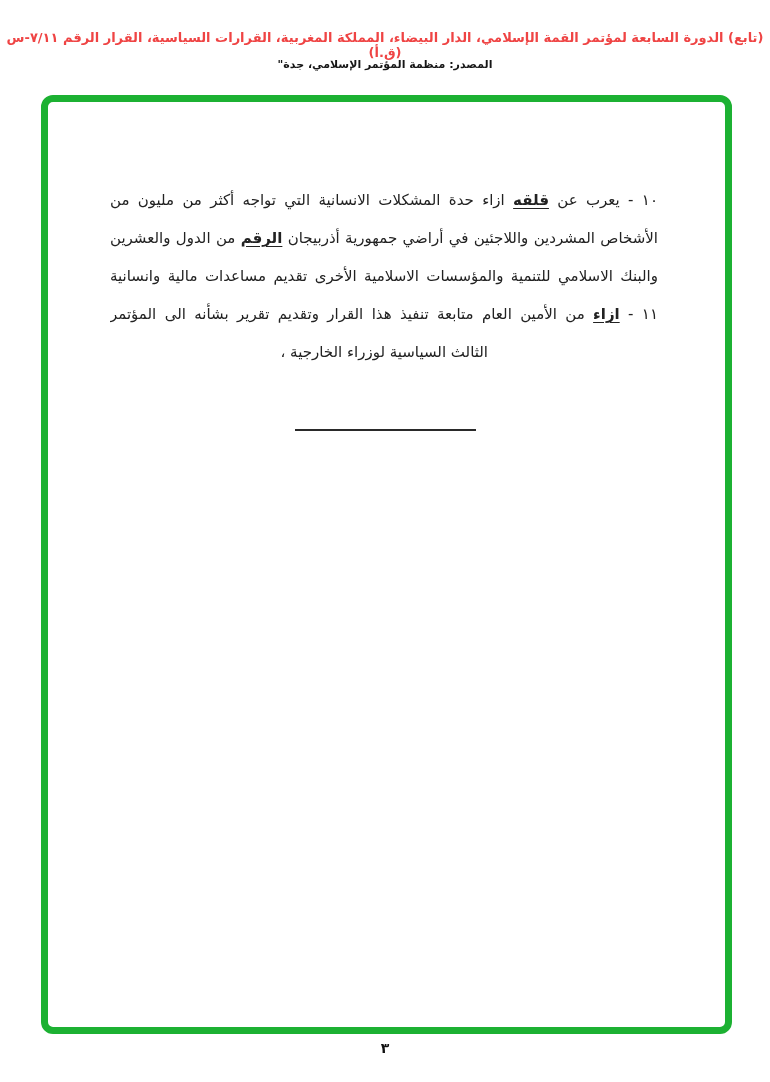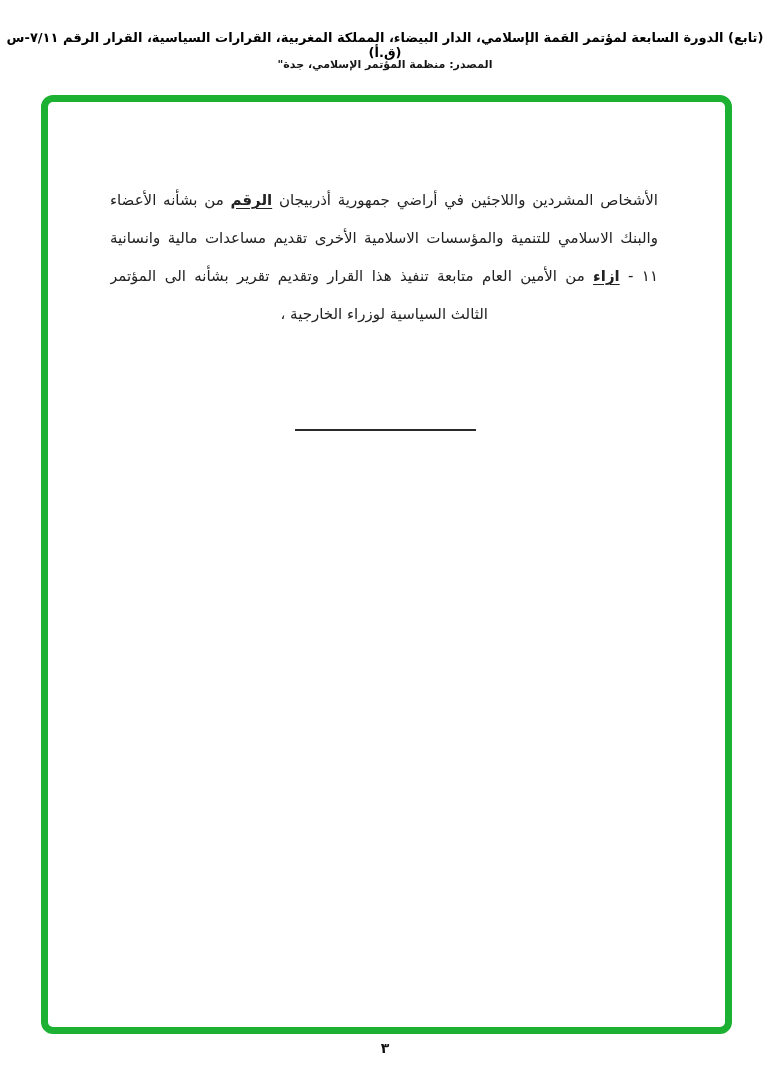--- a/index.html
+++ b/index.html
@@ -6,21 +6,21 @@
   body {
     width: 770px; height: 1082px;
     background: #ffffff;
     font-family: "DejaVu Sans", sans-serif;
     position: relative;
     color: #1b1b1b;
   }
   .header-line1 {
     position: absolute; top: 30px; left: 0; width: 770px;
     text-align: center; direction: rtl;
-    font-size: 13px; font-weight: bold; color: #000000;
+    font-size: 13px; font-weight: bold; color: #ef4444;
     letter-spacing: 0.2px;
   }
   .header-line2 {
     position: absolute; top: 58px; left: 0; width: 770px;
     text-align: center; direction: rtl;
     font-size: 11px; font-weight: bold; color: #161616;
   }
   .green-frame {
     position: absolute; left: 41px; top: 95px;
     width: 677px; height: 925px;
@@ -63,22 +63,23 @@
 <body style="background: rgb(255, 255, 255);">
 
 <div class="header-line1" dir="rtl">(تابع) الدورة السابعة لمؤتمر القمة الإسلامي، الدار البيضاء، المملكة المغربية، القرارات السياسية، القرار الرقم ٧/١١-س (ق.أ)</div>
 
 <div class="header-line2" dir="rtl">المصدر:  منظمة المؤتمر الإسلامي، جدة"</div>
 
 <div class="green-frame" style="border-color: rgb(28, 177, 50);"></div>
 
 <div class="text-block" dir="rtl">
 
+  <div class="tline"><span>١٠ - يعرب عن</span> <span class="em">قلقه</span> <span>ازاء حدة المشكلات الانسانية التي تواجه أكثر من مليون من</span></div>
 
-  <div class="tline"><span>الأشخاص المشردين واللاجئين في أراضي جمهورية أذربيجان</span> <span class="em">الرقم</span> <span>من بشأنه الأعضاء</span></div>
+  <div class="tline"><span>الأشخاص المشردين واللاجئين في أراضي جمهورية أذربيجان</span> <span class="em">الرقم</span> <span>من الدول والعشرين</span></div>
 
   <div class="tline"><span>والبنك الاسلامي للتنمية والمؤسسات الاسلامية الأخرى تقديم مساعدات مالية وانسانية</span></div>
 
 
   <div class="tline"><span>١١ -</span> <span class="em">ازاء</span> <span>من الأمين العام متابعة تنفيذ هذا القرار وتقديم تقرير بشأنه الى المؤتمر الاسلامي</span></div>
 
   <div class="tline short indent2"><span>الثالث السياسية لوزراء الخارجية ،</span></div>
 
 </div>
 

